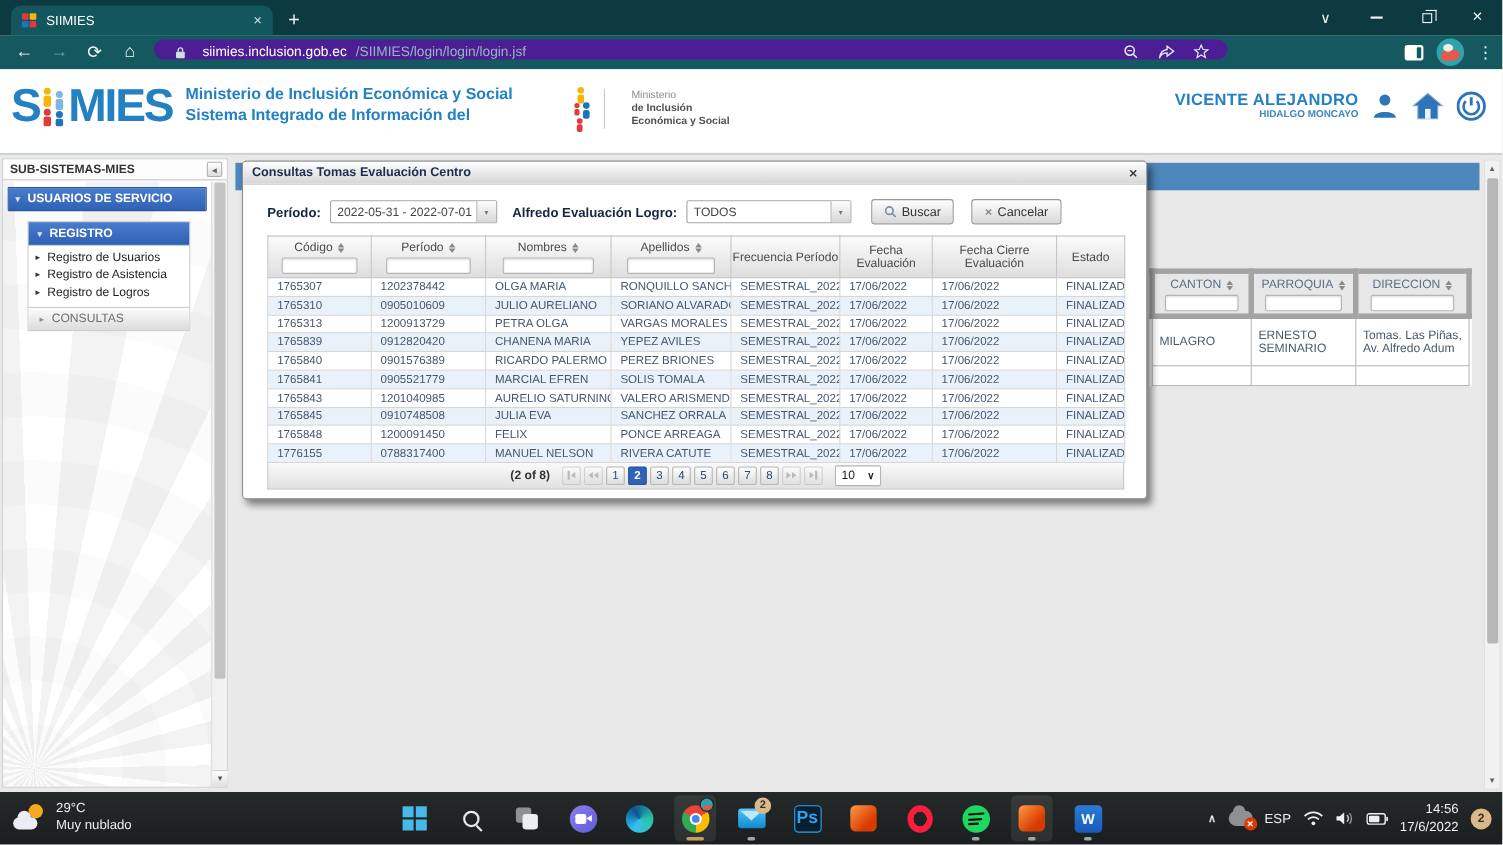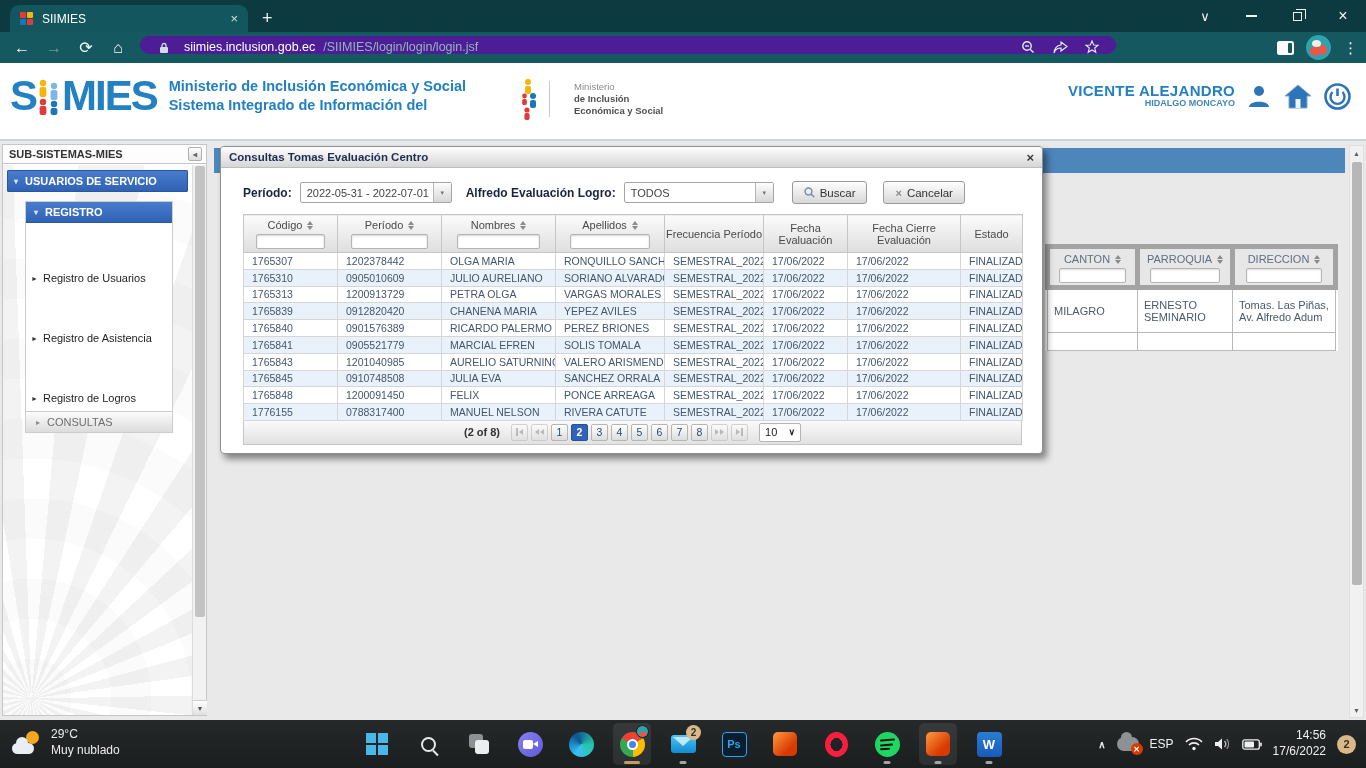--- a/index.html
+++ b/index.html
@@ -62,21 +62,21 @@
   .sb-body { position:absolute; top:20px; left:0; right:14px; bottom:0; padding:5px 4px;
      background-image:
        repeating-radial-gradient(circle at 15% 97%, rgba(0,0,0,0.016) 0 40px, rgba(0,0,0,0) 40px 80px),
        repeating-conic-gradient(from 225deg at 15% 97%, #f3f3f3 0deg 7deg, #ffffff 7deg 14deg); }
   .sec-bar { background:linear-gradient(#4a7ccc,#2f62b5); color:#fff; font-size:11px; font-weight:bold;
              padding:4px 6px; display:flex; align-items:center; gap:7px; border-radius:1px; border:1px solid #2a56a0; }
   .sec-caret { font-size:8px; color:#dce6f8; }
   .registro-panel { margin:9px 0 0 18px; width:148px; background:#fff; border:1px solid #cdcdcd; }
   .registro-bar { margin:0; background:linear-gradient(#4a7ccc,#2f62b5); color:#fff; font-size:11px; font-weight:bold;
                   padding:4px 8px; display:flex; align-items:center; gap:7px; border-bottom:1px solid #2a56a0; }
-  .mi { display:flex; align-items:center; gap:5px; font-size:11px; color:#222; padding:2px 4px 2px 5px;margin-top:44px; }
+  .mi { display:flex; align-items:center; gap:5px; font-size:11px; color:#222; padding:2px 4px 2px 5px; }
   .mi-arrow { font-size:7px; color:#333; }
   .consultas-bar { margin-top:3px; background:linear-gradient(#fcfcfc,#dcdcdc); border-top:1px solid #cdcdcd;
                    color:#6e6e6e; font-size:11px; padding:4px 10px; display:flex; align-items:center; gap:7px; }
   .sb-scroll { position:absolute; top:20px; right:0; bottom:0; width:14px; background:#f2f2f2; border-left:1px solid #dcdcdc; }
   .sb-thumb { position:absolute; top:1px; left:1.5px; width:10px; height:82%; background:#c3c3c3; border-radius:2px; }
   .sb-down { position:absolute; bottom:0; left:0; width:14px; height:15px; background:linear-gradient(#fff,#e0e0e0);
              border-top:1px solid #cfcfcf; display:grid; place-items:center; font-size:7px; color:#555; }
 
   
   .main { position:absolute; left:208px; top:141px; right:0; bottom:48px; background:#e9e9e9; }
@@ -165,21 +165,21 @@
   .chrome-ic { width:25px; height:25px; border-radius:50%; background:conic-gradient(from -60deg,#ea4335 0deg 120deg,#fbbc05 120deg 240deg,#34a853 240deg 360deg); position:relative; }
   .chrome-ic:before { content:""; position:absolute; left:7px; top:7px; width:11px; height:11px; background:#fff; border-radius:50%; }
   .chrome-ic:after { content:""; position:absolute; left:9px; top:9px; width:7px; height:7px; background:#4285f4; border-radius:50%; }
   .chrome-badge { position:absolute; right:2px; top:2px; width:13px; height:13px; border-radius:50%; background:#2fa3ad; border:1px solid #1b1e1f; }
   .chrome-badge:before { content:""; position:absolute; left:2px; top:6px; width:8px; height:4px; background:#e8584a; border-radius:2px; }
   .mail-ic { width:25px; height:18px; background:linear-gradient(#4fc3f7,#0f8bd0); border-radius:3px; position:relative; }
   .mail-ic:before { content:""; position:absolute; left:2px; top:2px; border-left:10.5px solid transparent; border-right:10.5px solid transparent; border-top:9px solid #bde7fb; }
   .badge { position:absolute; top:2px; right:1px; width:15px; height:15px; border-radius:50%; background:#d9b98c; color:#3a2f1d;
            font-size:10px; font-weight:bold; display:grid; place-items:center; }
   .ps-ic { width:25px; height:25px; background:#0a1e2e; border:1.5px solid #2ea3f2; border-radius:4px; color:#2ea3f2;
-           font-size:11px; font-weight:bold; display:grid; place-items:center; }
+           font-size:16px; font-weight:bold; display:grid; place-items:center; }
   .office-ic { width:24px; height:24px; border-radius:5px; background:linear-gradient(135deg,#ff9a44,#d83b01 70%); }
   .opera-ic { width:23px; height:25px; border-radius:50%; background:radial-gradient(closest-side, rgba(0,0,0,0) 52%, #fa1e3e 53%); }
   .spotify-ic { width:25px; height:25px; border-radius:50%; background:#1ed760; position:relative; overflow:hidden; }
   .spotify-ic i { position:absolute; left:5px; background:#121212; border-radius:3px; transform:rotate(-4deg); }
   .spotify-ic i:nth-child(1) { top:7px; width:15px; height:2.4px; }
   .spotify-ic i:nth-child(2) { top:12px; width:13px; height:2.2px; }
   .spotify-ic i:nth-child(3) { top:16.5px; width:10px; height:2px; }
   .word-ic { width:25px; height:25px; background:linear-gradient(#2b7cd3,#185abd); border-radius:4px; color:#fff;
              font-size:13px; font-weight:bold; display:grid; place-items:center; }
   .tray { position:absolute; right:10px; top:0; height:48px; display:flex; align-items:center; gap:11px; }

